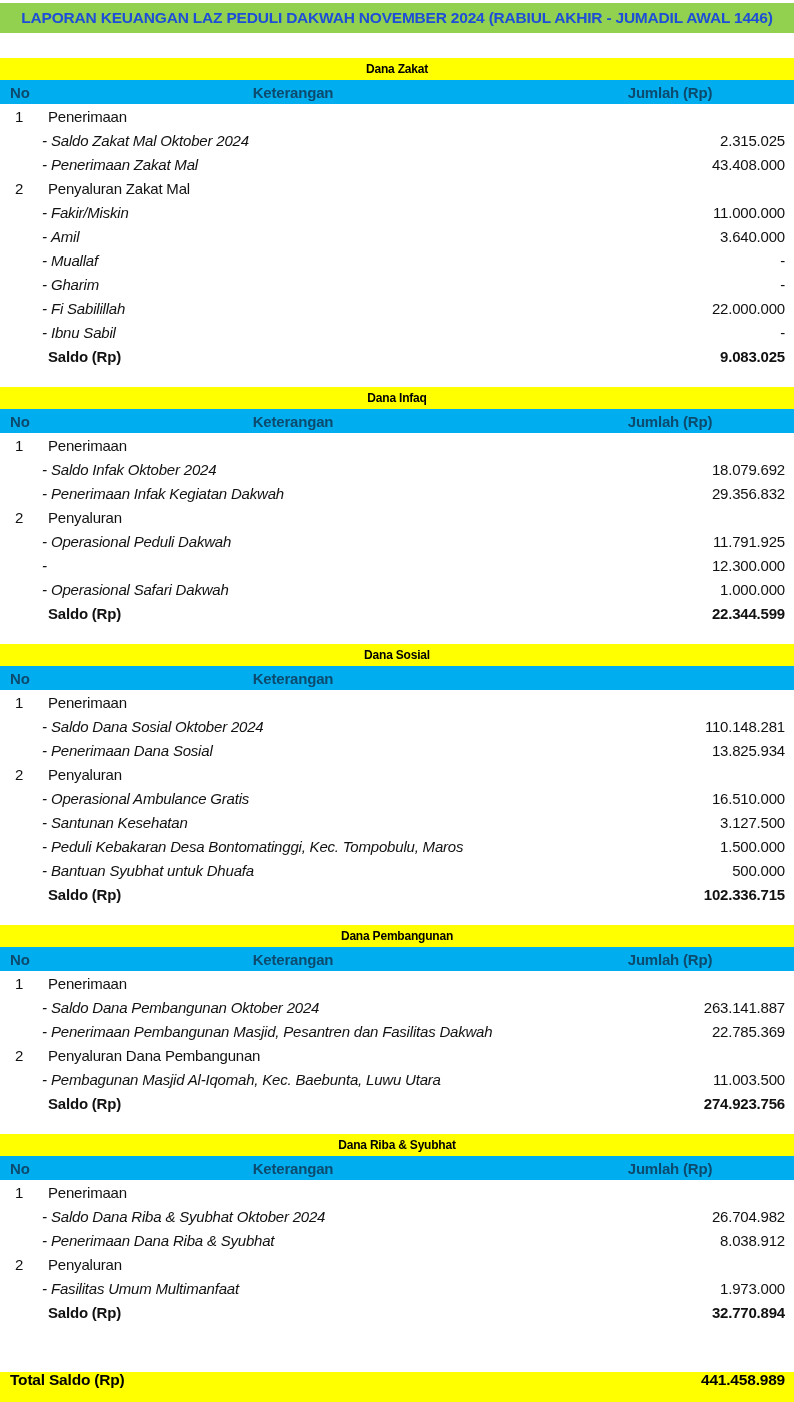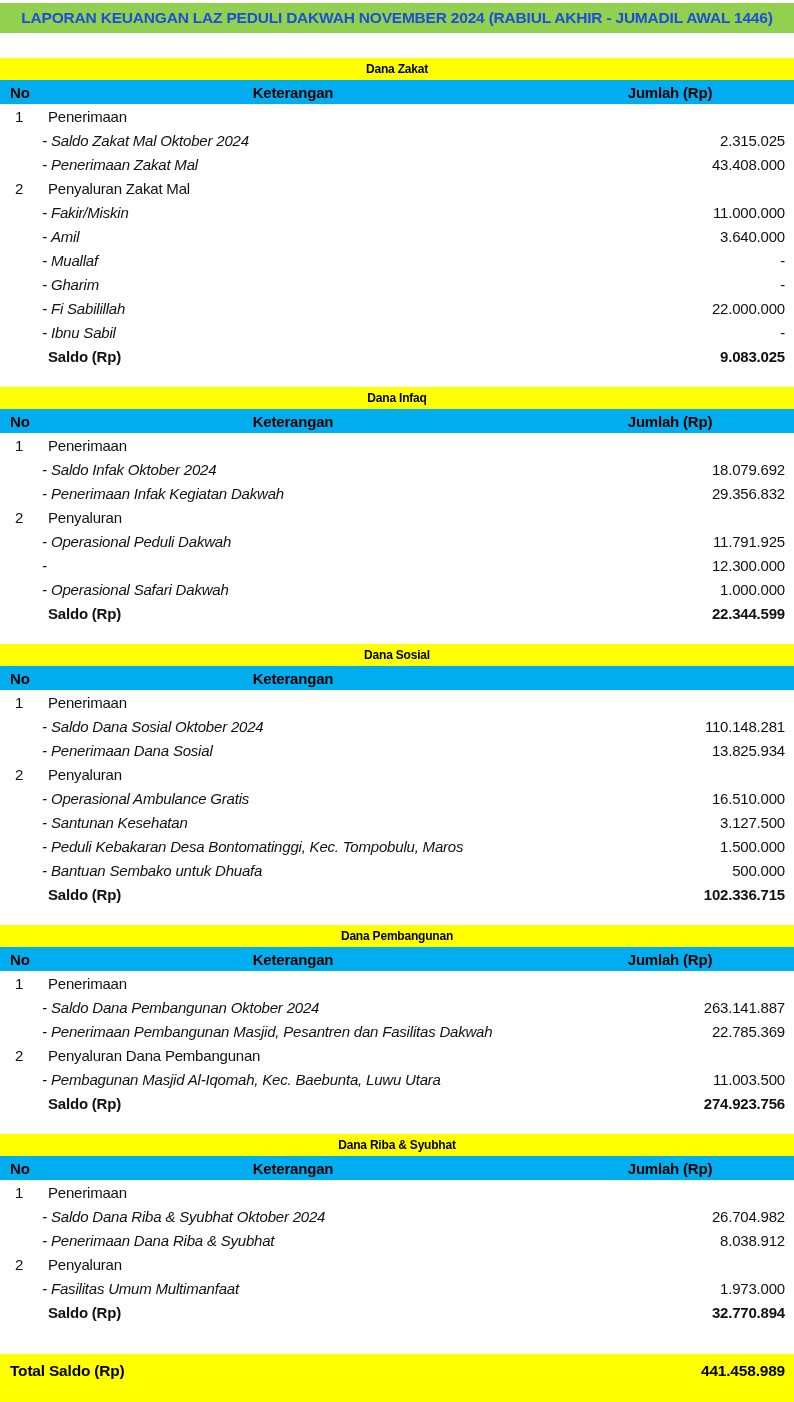--- a/index.html
+++ b/index.html
@@ -49,21 +49,21 @@
     color:#000;
   }
   .thead{
     height:24px;
     background:var(--blue);
     display:grid;
     grid-template-columns:38px 510px 1fr;
     align-items:center;
     font-weight:bold;
     font-size:15px;
-    color:#000000;
+    color:#0c4a6e;
   }
   .thead .h-no{padding-left:10px;}
   .thead .h-ket{text-align:center;}
   .thead .h-jum{text-align:center;padding-right:2px;}
   
   .row{
     height:24px;
     display:grid;
     grid-template-columns:38px 510px 1fr;
     align-items:center;
@@ -82,21 +82,21 @@
     flex:0 0 13px;
     text-align:center;
     font-style:italic;
   }
   .c-val{text-align:right;padding-right:9px;white-space:nowrap;}
   .row.total .c-label,.row.total .c-val{font-weight:bold;}
   
   .total-bar{
     position:absolute;
     left:0;right:0;bottom:0;
-    height:48px;
+    height:30px;
     background:var(--yellow);
     display:flex;
     align-items:center;
     justify-content:space-between;
     font-weight:bold;
     font-size:15.5px;
     padding:0 9px 14px 10px;
     box-sizing:border-box;
     color:#000;
   }
@@ -313,21 +313,21 @@
           <span class="c-label">
             <span class="dash">-</span>
             <span>Peduli Kebakaran Desa Bontomatinggi, Kec. Tompobulu, Maros</span>
           </span>
           <span class="c-val">1.500.000</span>
         </div>
         <div class="row sub">
           <span class="c-no"></span>
           <span class="c-label">
             <span class="dash">-</span>
-            <span>Bantuan Sembako untuk Dhuafa</span>
+            <span>Bantuan Syubhat untuk Dhuafa</span>
           </span>
           <span class="c-val">500.000</span>
         </div>
         <div class="row total">
           <span class="c-no"></span>
           <span class="c-label">Saldo (Rp)</span>
           <span class="c-val">102.336.715</span>
         </div>
       </section>
       <section class="fund">

